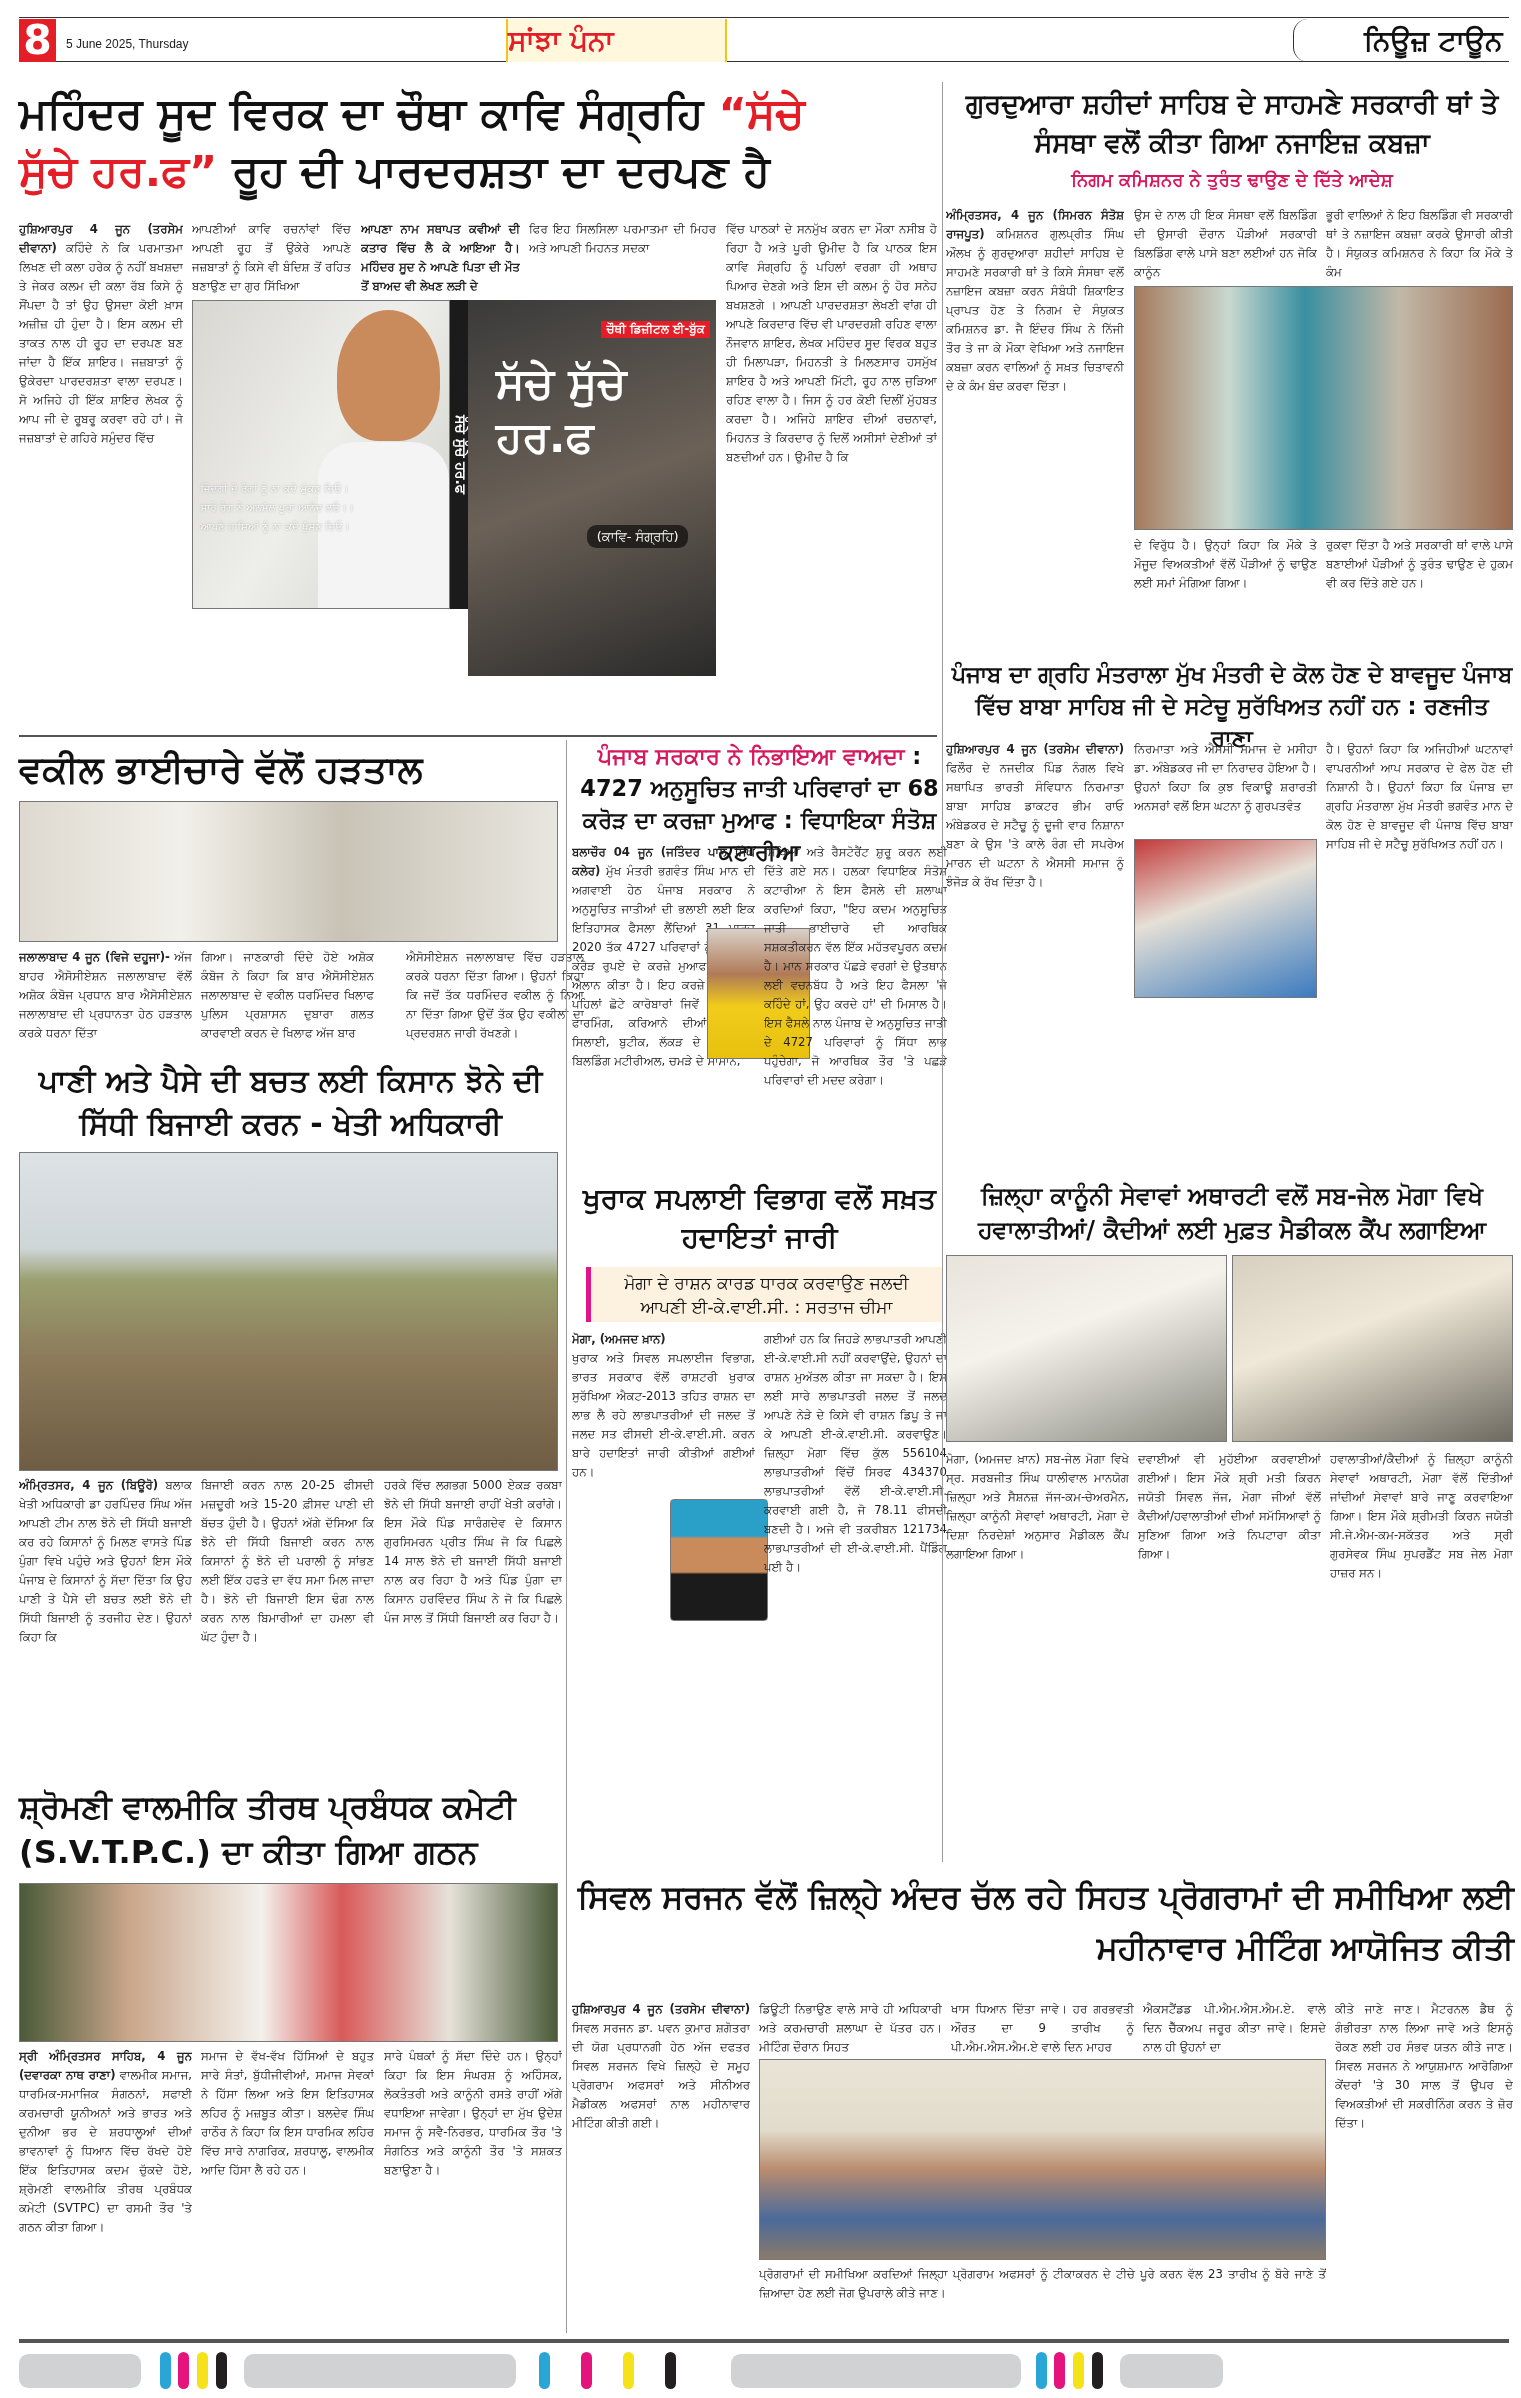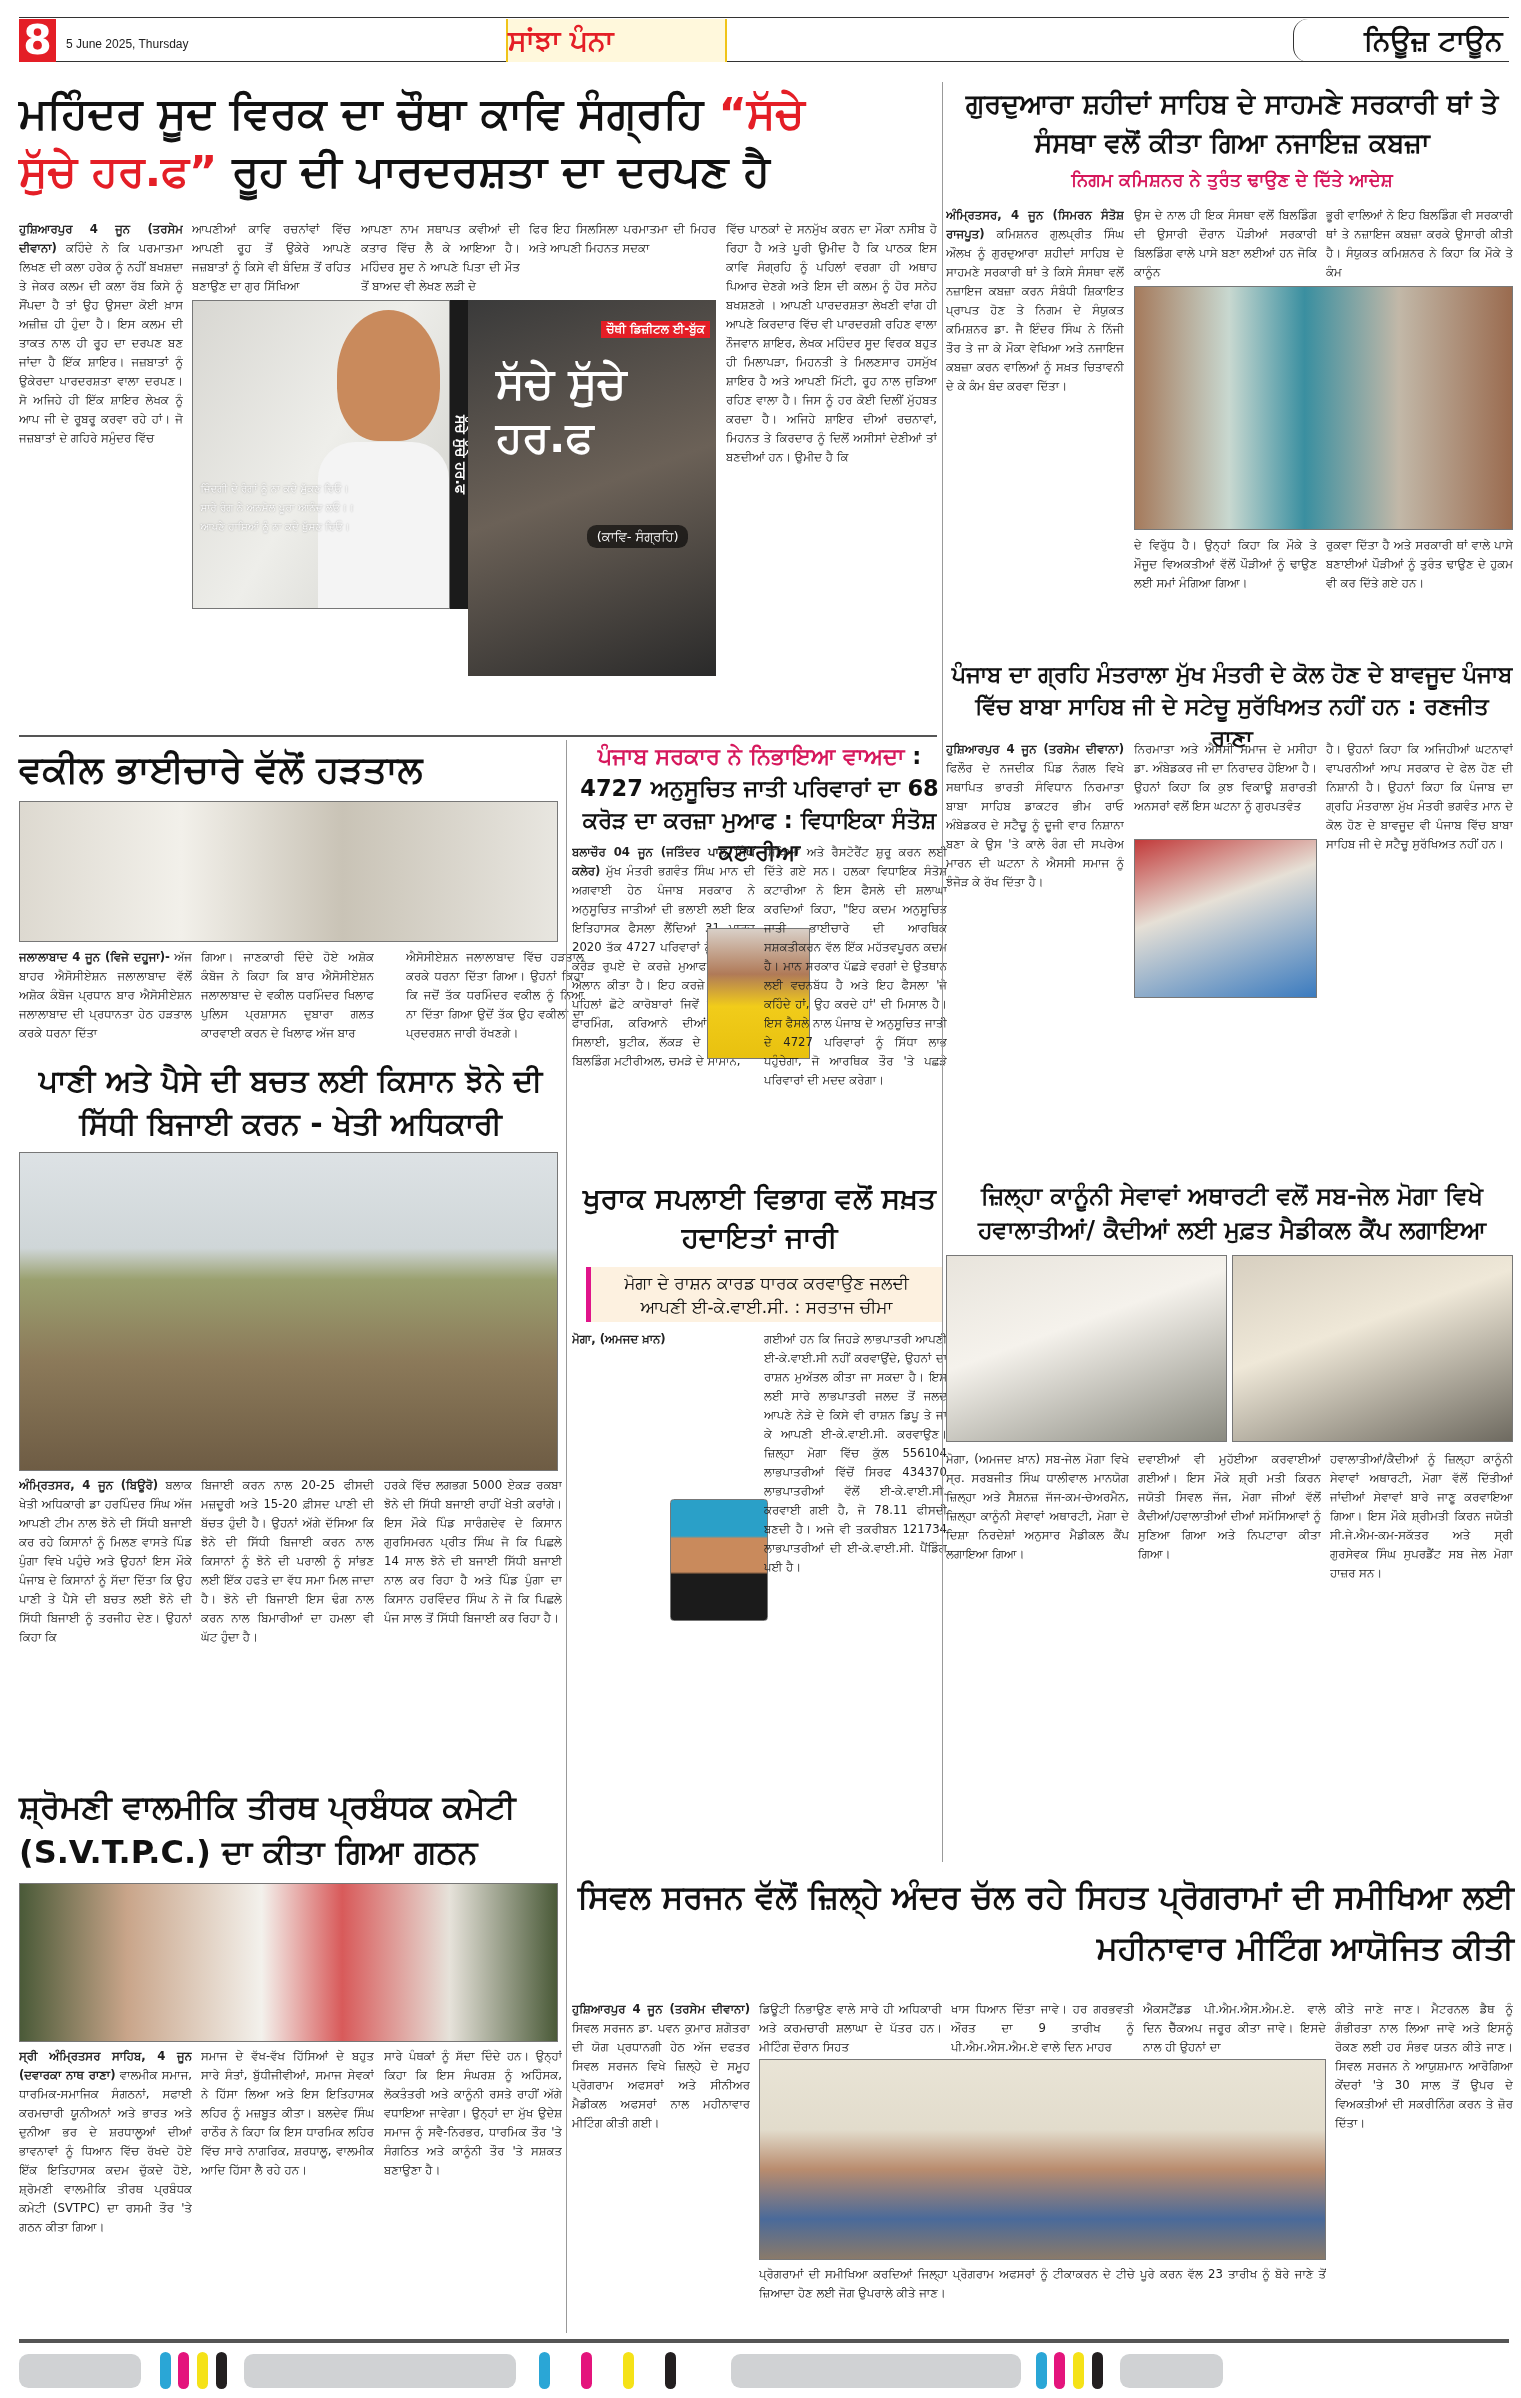--- a/index.html
+++ b/index.html
@@ -43,21 +43,21 @@
 <div class="abs hl" style="left:19px;top:84px;width:918px;font-size:43px;line-height:58px;">
   <span>ਮਹਿੰਦਰ ਸੂਦ ਵਿਰਕ ਦਾ ਚੌਥਾ ਕਾਵਿ ਸੰਗ੍ਰਹਿ </span><span class="red">“ਸੱਚੇ</span><br>
   <span class="red">ਸੁੱਚੇ ਹਰ.ਫ”</span><span> ਰੂਹ ਦੀ ਪਾਰਦਰਸ਼ਤਾ ਦਾ ਦਰਪਣ ਹੈ</span>
 </div>
 
 <div class="abs body-text" style="left:19px;top:220px;width:164px;height:375px;">
   <b>ਹੁਸ਼ਿਆਰਪੁਰ 4 ਜੂਨ (ਤਰਸੇਮ ਦੀਵਾਨਾ)</b>
   <span>ਕਹਿੰਦੇ ਨੇ ਕਿ ਪਰਮਾਤਮਾ ਲਿਖਣ ਦੀ ਕਲਾ ਹਰੇਕ ਨੂੰ ਨਹੀਂ ਬਖਸ਼ਦਾ ਤੇ ਜੇਕਰ ਕਲਮ ਦੀ ਕਲਾ ਰੱਬ ਕਿਸੇ ਨੂੰ ਸੌਂਪਦਾ ਹੈ ਤਾਂ ਉਹ ਉਸਦਾ ਕੋਈ ਖ਼ਾਸ ਅਜ਼ੀਜ਼ ਹੀ ਹੁੰਦਾ ਹੈ। ਇਸ ਕਲਮ ਦੀ ਤਾਕਤ ਨਾਲ ਹੀ ਰੂਹ ਦਾ ਦਰਪਣ ਬਣ ਜਾਂਦਾ ਹੈ ਇੱਕ ਸ਼ਾਇਰ। ਜਜ਼ਬਾਤਾਂ ਨੂੰ ਉਕੇਰਦਾ ਪਾਰਦਰਸ਼ਤਾ ਵਾਲਾ ਦਰਪਣ। ਸੋ ਅਜਿਹੇ ਹੀ ਇੱਕ ਸ਼ਾਇਰ ਲੇਖਕ ਨੂੰ ਆਪ ਜੀ ਦੇ ਰੂਬਰੂ ਕਰਵਾ ਰਹੇ ਹਾਂ। ਜੋ ਜਜ਼ਬਾਤਾਂ ਦੇ ਗਹਿਰੇ ਸਮੁੰਦਰ ਵਿੱਚ</span>
 </div>
 <div class="abs body-text" style="left:192px;top:220px;width:159px;height:75px;">ਆਪਣੀਆਂ ਕਾਵਿ ਰਚਨਾਂਵਾਂ ਵਿੱਚ ਆਪਣੀ ਰੂਹ ਤੋਂ ਉਕੇਰੇ ਆਪਣੇ ਜਜ਼ਬਾਤਾਂ ਨੂੰ ਕਿਸੇ ਵੀ ਬੰਦਿਸ਼ ਤੋਂ ਰਹਿਤ ਬਣਾਉਣ ਦਾ ਗੁਰ ਸਿੱਖਿਆ</div>
-<div class="abs body-text" style="left:361px;top:220px;width:159px;height:75px;">ਆਪਣਾ ਨਾਮ ਸਥਾਪਤ ਕਵੀਆਂ ਦੀ ਕਤਾਰ ਵਿੱਚ ਲੈ ਕੇ ਆਇਆ ਹੈ। ਮਹਿੰਦਰ ਸੂਦ ਨੇ ਆਪਣੇ ਪਿਤਾ ਦੀ ਮੌਤ ਤੋਂ ਬਾਅਦ ਵੀ ਲੇਖਣ ਲੜੀ ਦੇ</div>
+<div class="abs body-text" style="left:361px;top:220px;width:159px;height:75px;font-weight:bold;">ਆਪਣਾ ਨਾਮ ਸਥਾਪਤ ਕਵੀਆਂ ਦੀ ਕਤਾਰ ਵਿੱਚ ਲੈ ਕੇ ਆਇਆ ਹੈ। ਮਹਿੰਦਰ ਸੂਦ ਨੇ ਆਪਣੇ ਪਿਤਾ ਦੀ ਮੌਤ ਤੋਂ ਬਾਅਦ ਵੀ ਲੇਖਣ ਲੜੀ ਦੇ</div>
 <div class="abs body-text" style="left:529px;top:220px;width:187px;height:75px;">ਫਿਰ ਇਹ ਸਿਲਸਿਲਾ ਪਰਮਾਤਮਾ ਦੀ ਮਿਹਰ ਅਤੇ ਆਪਣੀ ਮਿਹਨਤ ਸਦਕਾ</div>
 <div class="abs body-text" style="left:726px;top:220px;width:211px;height:506px;">ਵਿੱਚ ਪਾਠਕਾਂ ਦੇ ਸਨਮੁੱਖ ਕਰਨ ਦਾ ਮੌਕਾ ਨਸੀਬ ਹੋ ਰਿਹਾ ਹੈ ਅਤੇ ਪੂਰੀ ਉਮੀਦ ਹੈ ਕਿ ਪਾਠਕ ਇਸ ਕਾਵਿ ਸੰਗ੍ਰਹਿ ਨੂੰ ਪਹਿਲਾਂ ਵਰਗਾ ਹੀ ਅਥਾਹ ਪਿਆਰ ਦੇਣਗੇ ਅਤੇ ਇਸ ਦੀ ਕਲਮ ਨੂੰ ਹੋਰ ਸਨੇਹ ਬਖਸ਼ਣਗੇ । ਆਪਣੀ ਪਾਰਦਰਸ਼ਤਾ ਲੇਖਣੀ ਵਾਂਗ ਹੀ ਆਪਣੇ ਕਿਰਦਾਰ ਵਿੱਚ ਵੀ ਪਾਰਦਰਸ਼ੀ ਰਹਿਣ ਵਾਲਾ ਨੌਜਵਾਨ ਸ਼ਾਇਰ, ਲੇਖਕ ਮਹਿੰਦਰ ਸੂਦ ਵਿਰਕ ਬਹੁਤ ਹੀ ਮਿਲਾਪੜਾ, ਮਿਹਨਤੀ ਤੇ ਮਿਲਣਸਾਰ ਹਸਮੁੱਖ ਸ਼ਾਇਰ ਹੈ ਅਤੇ ਆਪਣੀ ਮਿੱਟੀ, ਰੂਹ ਨਾਲ ਜੁੜਿਆ ਰਹਿਣ ਵਾਲਾ ਹੈ। ਜਿਸ ਨੂੰ ਹਰ ਕੋਈ ਦਿਲੀਂ ਮੁੱਹਬਤ ਕਰਦਾ ਹੈ। ਅਜਿਹੇ ਸ਼ਾਇਰ ਦੀਆਂ ਰਚਨਾਵਾਂ, ਮਿਹਨਤ ਤੇ ਕਿਰਦਾਰ ਨੂੰ ਦਿਲੋਂ ਅਸੀਸਾਂ ਦੇਣੀਆਂ ਤਾਂ ਬਣਦੀਆਂ ਹਨ। ਉਮੀਦ ਹੈ ਕਿ</div>
 
 <div class="abs photo" style="left:192px;top:300px;width:258px;height:309px;background:linear-gradient(120deg,#d8d7d2,#eeeeea 50%,#cfcfca);">
   <div style="position:absolute;right:9.4px;top:9.4px;width:103px;height:131px;border-radius:50% 50% 40% 40%;background:#c98a5c;"></div>
   <div style="position:absolute;right:0;top:141px;width:131px;height:169px;background:#f4f4f4;border-radius:37px 37px 0 0;"></div>
   <div style="position:absolute;left:7.5px;top:178px;color:#fff;font-size:10.3px;line-height:19px;text-shadow:0 0 1.9px #888;">
     <div>ਜ਼ਿੰਦਗੀ ਦੇ ਰੰਗਾਂ ਨੂੰ ਨਾ ਕਦੇ ਮੁੱਕਣ ਦਿਓ।</div>
     <div>ਸਾਰੇ ਰੰਗ ਨੇ ਅਨਮੋਲ ਪੂਰਾ ਆਨੰਦ ਲਓ।।</div>
     <div>ਆਪਣੇ ਹਾਸਿਆਂ ਨੂੰ ਨਾ ਕਦੇ ਖੁੱਸਣ ਦਿਓ।</div>
@@ -118,20 +118,21 @@
   <b>ਅੰਮ੍ਰਿਤਸਰ, 4 ਜੂਨ (ਬਿਊਰੋ)</b>
   <span>ਬਲਾਕ ਖੇਤੀ ਅਧਿਕਾਰੀ ਡਾ ਹਰਪਿੰਦਰ ਸਿੰਘ ਅੱਜ ਆਪਣੀ ਟੀਮ ਨਾਲ ਝੋਨੇ ਦੀ ਸਿੱਧੀ ਬਜਾਈ ਕਰ ਰਹੇ ਕਿਸਾਨਾਂ ਨੂੰ ਮਿਲਣ ਵਾਸਤੇ ਪਿੰਡ ਪੁੰਗਾ ਵਿਖੇ ਪਹੁੰਚੇ ਅਤੇ ਉਹਨਾਂ ਇਸ ਮੌਕੇ ਪੰਜਾਬ ਦੇ ਕਿਸਾਨਾਂ ਨੂੰ ਸੱਦਾ ਦਿੱਤਾ ਕਿ ਉਹ ਪਾਣੀ ਤੇ ਪੈਸੇ ਦੀ ਬਚਤ ਲਈ ਝੋਨੇ ਦੀ ਸਿੱਧੀ ਬਿਜਾਈ ਨੂੰ ਤਰਜੀਹ ਦੇਣ। ਉਹਨਾਂ ਕਿਹਾ ਕਿ</span>
 </div>
 <div class="abs body-text" style="left:201px;top:1476px;width:173px;height:300px;">ਬਿਜਾਈ ਕਰਨ ਨਾਲ 20-25 ਫੀਸਦੀ ਮਜ਼ਦੂਰੀ ਅਤੇ 15-20 ਫ਼ੀਸਦ ਪਾਣੀ ਦੀ ਬੱਚਤ ਹੁੰਦੀ ਹੈ। ਉਹਨਾਂ ਅੱਗੇ ਦੱਸਿਆ ਕਿ ਝੋਨੇ ਦੀ ਸਿੱਧੀ ਬਿਜਾਈ ਕਰਨ ਨਾਲ ਕਿਸਾਨਾਂ ਨੂੰ ਝੋਨੇ ਦੀ ਪਰਾਲੀ ਨੂੰ ਸਾਂਭਣ ਲਈ ਇੱਕ ਹਫਤੇ ਦਾ ਵੱਧ ਸਮਾ ਮਿਲ ਜਾਦਾ ਹੈ। ਝੋਨੇ ਦੀ ਬਿਜਾਈ ਇਸ ਢੰਗ ਨਾਲ ਕਰਨ ਨਾਲ ਬਿਮਾਰੀਆਂ ਦਾ ਹਮਲਾ ਵੀ ਘੱਟ ਹੁੰਦਾ ਹੈ।</div>
 <div class="abs body-text" style="left:384px;top:1476px;width:178px;height:300px;">ਹਰਕੇ ਵਿੱਚ ਲਗਭਗ 5000 ਏਕੜ ਰਕਬਾ ਝੋਨੇ ਦੀ ਸਿੱਧੀ ਬਜਾਈ ਰਾਹੀਂ ਖੇਤੀ ਕਰਾਂਗੇ। ਇਸ ਮੌਕੇ ਪਿੰਡ ਸਾਰੰਗਦੇਵ ਦੇ ਕਿਸਾਨ ਗੁਰਸਿਮਰਨ ਪ੍ਰੀਤ ਸਿੰਘ ਜੋ ਕਿ ਪਿਛਲੇ 14 ਸਾਲ ਝੋਨੇ ਦੀ ਬਜਾਈ ਸਿੱਧੀ ਬਜਾਈ ਨਾਲ ਕਰ ਰਿਹਾ ਹੈ ਅਤੇ ਪਿੰਡ ਪੁੰਗਾ ਦਾ ਕਿਸਾਨ ਹਰਵਿੰਦਰ ਸਿੰਘ ਨੇ ਜੋ ਕਿ ਪਿਛਲੇ ਪੰਜ ਸਾਲ ਤੋਂ ਸਿੱਧੀ ਬਿਜਾਈ ਕਰ ਰਿਹਾ ਹੈ।</div>
 
 <div class="abs hl" style="left:572px;top:1179px;width:375px;font-size:28px;line-height:39px;text-align:center;">ਖੁਰਾਕ ਸਪਲਾਈ ਵਿਭਾਗ ਵਲੋਂ ਸਖ਼ਤ ਹਦਾਇਤਾਂ ਜਾਰੀ</div>
 <div class="abs sub-box" style="left:586px;top:1267px;width:356px;font-size:17px;line-height:24px;">ਮੋਗਾ ਦੇ ਰਾਸ਼ਨ ਕਾਰਡ ਧਾਰਕ ਕਰਵਾਉਣ ਜਲਦੀ ਆਪਣੀ ਈ-ਕੇ.ਵਾਈ.ਸੀ. : ਸਰਤਾਜ ਚੀਮਾ</div>
 <div class="abs body-text" style="left:572px;top:1330px;width:183px;height:506px;">
   <b>ਮੋਗਾ, (ਅਮਜਦ ਖ਼ਾਨ)</b><br>
+  <span>ਖੁਰਾਕ ਅਤੇ ਸਿਵਲ ਸਪਲਾਈਜ ਵਿਭਾਗ, ਭਾਰਤ ਸਰਕਾਰ ਵੱਲੋਂ ਰਾਸ਼ਟਰੀ ਖੁਰਾਕ ਸੁਰੱਖਿਆ ਐਕਟ-2013 ਤਹਿਤ ਰਾਸ਼ਨ ਦਾ ਲਾਭ ਲੈ ਰਹੇ ਲਾਭਪਾਤਰੀਆਂ ਦੀ ਜਲਦ ਤੋਂ ਜਲਦ ਸਤ ਫੀਸਦੀ ਈ-ਕੇ.ਵਾਈ.ਸੀ. ਕਰਨ ਬਾਰੇ ਹਦਾਇਤਾਂ ਜਾਰੀ ਕੀਤੀਆਂ ਗਈਆਂ ਹਨ।</span>
 </div>
 <div class="abs photo" style="left:670px;top:1499px;width:98px;height:122px;background:linear-gradient(180deg,#2aa0c8 0%,#2aa0c8 30%,#c98a5c 32%,#c98a5c 60%,#1b1b1b 62%);border-radius:3.7px;"></div>
 <div class="abs body-text" style="left:764px;top:1330px;width:183px;height:506px;">
   <span>ਗਈਆਂ ਹਨ ਕਿ ਜਿਹੜੇ ਲਾਭਪਾਤਰੀ ਆਪਣੀ ਈ-ਕੇ.ਵਾਈ.ਸੀ ਨਹੀਂ ਕਰਵਾਉਂਦੇ, ਉਹਨਾਂ ਦਾ ਰਾਸ਼ਨ ਮੁਅੱਤਲ ਕੀਤਾ ਜਾ ਸਕਦਾ ਹੈ। ਇਸ ਲਈ ਸਾਰੇ ਲਾਭਪਾਤਰੀ ਜਲਦ ਤੋਂ ਜਲਦ ਆਪਣੇ ਨੇੜੇ ਦੇ ਕਿਸੇ ਵੀ ਰਾਸ਼ਨ ਡਿਪੂ ਤੇ ਜਾ ਕੇ ਆਪਣੀ ਈ-ਕੇ.ਵਾਈ.ਸੀ. ਕਰਵਾਉਣ।</span>
   <span>ਜ਼ਿਲ੍ਹਾ ਮੋਗਾ ਵਿੱਚ ਕੁੱਲ 556104 ਲਾਭਪਾਤਰੀਆਂ ਵਿੱਚੋਂ ਸਿਰਫ 434370 ਲਾਭਪਾਤਰੀਆਂ ਵੱਲੋਂ ਈ-ਕੇ.ਵਾਈ.ਸੀ. ਕਰਵਾਈ ਗਈ ਹੈ, ਜੋ 78.11 ਫੀਸਦੀ ਬਣਦੀ ਹੈ। ਅਜੇ ਵੀ ਤਕਰੀਬਨ 121734 ਲਾਭਪਾਤਰੀਆਂ ਦੀ ਈ-ਕੇ.ਵਾਈ.ਸੀ. ਪੈਂਡਿੰਗ ਪਈ ਹੈ।</span>
 </div>
 
 <div class="abs hl" style="left:951px;top:1179px;width:562px;font-size:24px;line-height:34px;text-align:center;">ਜ਼ਿਲ੍ਹਾ ਕਾਨੂੰਨੀ ਸੇਵਾਵਾਂ ਅਥਾਰਟੀ ਵਲੋਂ ਸਬ-ਜੇਲ ਮੋਗਾ ਵਿਖੇ ਹਵਾਲਾਤੀਆਂ/ ਕੈਦੀਆਂ ਲਈ ਮੁਫ਼ਤ ਮੈਡੀਕਲ ਕੈਂਪ ਲਗਾਇਆ</div>
 <div class="abs photo" style="left:946px;top:1255px;width:281px;height:187px;background:linear-gradient(160deg,#e8e4dc,#f5f2ec 40%,#8a8a80);"></div>
 <div class="abs photo" style="left:1232px;top:1255px;width:281px;height:187px;background:linear-gradient(160deg,#d7cfc0,#efe8d8 40%,#6e6a60);"></div>

